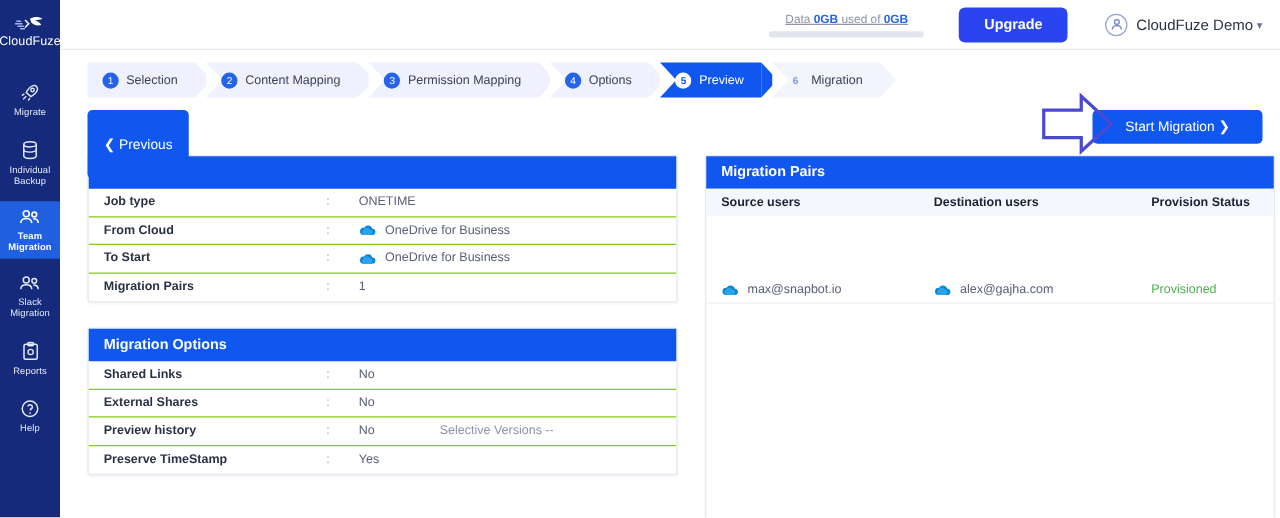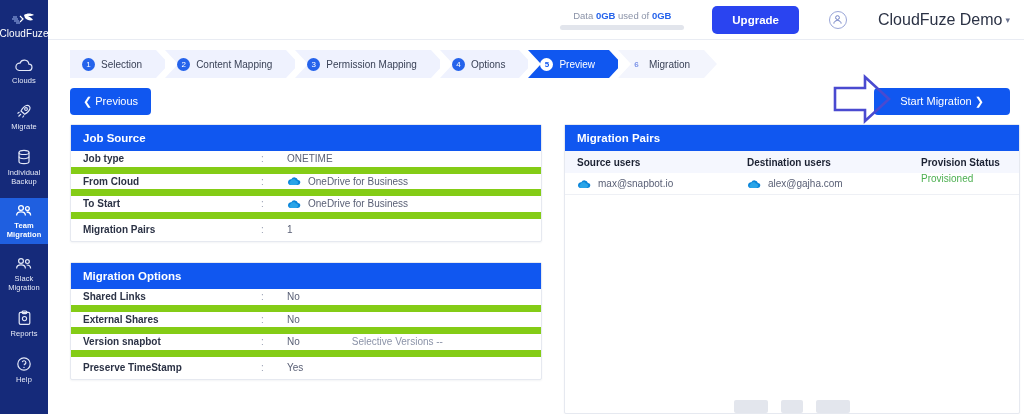--- a/index.html
+++ b/index.html
@@ -48,39 +48,39 @@
   .main { flex: 1; height: 414px; position: relative; background: #ffffff; }
 
   
   .topbar {
     height: 40px; display: flex; align-items: center;
     justify-content: flex-end; padding-right: 18px;
     border-bottom: 1px solid #e9ecf3;
     background: #fff;
   }
   .data-usage { margin-right: 28px; text-align: center; width: 124px; }
-  .data-usage .txt { font-size: 9.5px; color: #8b93a8; white-space: nowrap; }
+  .data-usage .txt { font-size: 9.5px; color: #8b93a8; white-space: nowrap; text-decoration: underline; }
   .data-usage .txt b { color: #2563eb; font-weight: bold; }
   .usage-bar {
     margin-top: 4px; height: 5px; width: 124px;
     background: #e2e5ec; border-radius: 3px;
   }
   .upgrade-btn {
     background: #2a44f0; color: #fff; border: none;
     font-size: 11.5px; font-weight: bold;
     padding: 8px 20px; border-radius: 5px; cursor: pointer;
     font-family: "Liberation Sans", sans-serif;
   }
   .account { display: flex; align-items: center; margin-left: 30px; cursor: pointer; }
   .avatar {
     width: 18px; height: 18px; border-radius: 50%;
     border: 1.2px solid #9aa6d8; display: flex;
     align-items: center; justify-content: center; margin-right: 7px;
   }
-  .account .name { font-size: 16px; color: #2b3245; margin-left: 24px; }
+  .account .name { font-size: 12px; color: #2b3245; }
   .caret { margin-left: 3px; color: #6b7490; font-size: 9px; }
 
   
   .stepper-wrap { padding: 10px 0 0 22px; }
   .stepper { display: flex; height: 28px; }
   .step {
     position: relative; height: 28px;
     display: flex; align-items: center;
     padding: 0 14px 0 12px;
     background: #eff2fe;
@@ -118,21 +118,21 @@
   .step.pending .num { background: transparent; color: #7b93e8; font-weight: bold; }
 
   
   .navrow {
     position: relative; height: 46px;
     padding: 10px 18px 0 22px;
     display: flex; align-items: flex-start; justify-content: space-between;
   }
   .btn-prev, .btn-start {
     background: #1057f0; color: #fff; border: none; border-radius: 4px;
-    font-size: 11px; padding: 7px 13px; cursor: pointer;
+    font-size: 11px; padding: 21px 13px; cursor: pointer;
     font-family: "Liberation Sans", sans-serif; white-space: nowrap;
   }
   .btn-start { padding: 7px 26px; }
   .arrow-annot {
     position: absolute; left: 783px; top: -6px;
     width: 62px; height: 54px; pointer-events: none;
   }
 
   
   .content {
@@ -146,41 +146,42 @@
     background: #fff; margin-bottom: 20px;
     box-shadow: 0 1px 2px rgba(20,30,80,.05);
   }
   .panel-head {
     background: #1057f0; color: #fff;
     font-size: 11.5px; font-weight: bold;
     padding: 7px 12px;
   }
   .row {
     display: flex; align-items: center;
-    border-bottom: 7px solid #84cc16;
+    border-bottom: 1px solid #84cc16;
     padding: 0 12px; height: 22.5px;
     font-size: 10px;
   }
   .row:last-child { border-bottom: none; }
   .row .k { width: 178px; color: #2b3245; font-weight: bold; flex: 0 0 178px; }
   .row .sep { width: 26px; color: #9aa1b4; flex: 0 0 26px; }
   .row .v { color: #5a6076; display: flex; align-items: center; }
   .row .v2 { color: #8b93a8; margin-left: 52px; }
   .cloudico { margin-right: 7px; line-height: 0; }
 
   
   .thead {
     display: flex; background: #f5f7fe;
     padding: 0 12px; height: 22px; align-items: center;
     font-size: 10px; font-weight: bold; color: #1c2233;
   }
   .tbody-row {
     display: flex; padding: 0 12px; height: 22px;
-    font-size: 10px; color: #5a6076;
+    align-items: center; font-size: 10px; color: #5a6076;
     border-bottom: 1px solid #eef0f5;
+    margin-top: 48px;
   }
   .c1 { width: 170px; flex: 0 0 170px; display: flex; align-items: center; }
   .c2 { width: 158px; flex: 0 0 158px; display: flex; align-items: center; }
   .c3 { flex: 1; }
   .thead .c3 { text-align: left; padding-left: 16px; }
   .tbody-row .c3 { color: #4caf50; padding-left: 16px; }
   .pairs-body { height: 220px; }
   .pager {
     display: flex; gap: 13px; justify-content: center;
     padding-top: 7px;
@@ -201,28 +202,20 @@
           <path d="M13 3c3-2 7-2 10 0-2 1-4 1-6 1 2 1 4 2 5 4-3 1-6 0-8-2z" fill="#ffffff"></path>
           <path d="M2 5h4M1 7h6M3 9h5M5 11h4" stroke="#9fb6ee" stroke-width="1.1"></path>
           <path d="M9 4l3 3-3 3" stroke="#ffffff" stroke-width="1.2" fill="none"></path>
         </svg>
       </span>
       <span class="lbl">CloudFuze</span>
     </div>
 
     <div class="sp"></div>
 
-    <div class="side-item">
-      <span class="ico">
-        <svg width="20" height="14" viewBox="0 0 20 14">
-          <path d="M5.2 11.5h9.4a3.2 3.2 0 0 0 .3-6.4A4.6 4.6 0 0 0 6 4.2a3.6 3.6 0 0 0-.8 7.3z" fill="none" stroke="#e3e8f8" stroke-width="1.2"></path>
-        </svg>
-      </span>
-      <span class="lbl">Clouds</span>
-    </div>
 
     <div class="sp-sm"></div>
 
     <div class="side-item">
       <span class="ico">
         <svg width="18" height="16" viewBox="0 0 18 16">
           <path d="M11.5 2.5c2.2-.6 4 1.2 3.4 3.4-.5 1.9-2.6 4-5.2 5.4L6 8C7.4 5.2 9.6 3 11.5 2.5z" fill="none" stroke="#e3e8f8" stroke-width="1.2"></path>
           <circle cx="11" cy="6" r="1.4" fill="none" stroke="#e3e8f8" stroke-width="1.1"></circle>
           <path d="M6 11l-2.5 2.5M4.5 9l-2 1.5M9 12.5l-1.5 2" stroke="#e3e8f8" stroke-width="1.1"></path>
         </svg>
@@ -429,21 +422,21 @@
             <span class="v">No</span>
           </div>
 
           <div class="row">
             <span class="k">External Shares</span>
             <span class="sep">:</span>
             <span class="v">No</span>
           </div>
 
           <div class="row">
-            <span class="k">Version snapbot</span>
+            <span class="k">Preview history</span>
             <span class="sep">:</span>
             <span class="v">No</span>
             <span class="v2">Selective Versions --</span>
           </div>
 
           <div class="row">
             <span class="k">Preserve TimeStamp</span>
             <span class="sep">:</span>
             <span class="v">Yes</span>
           </div>

